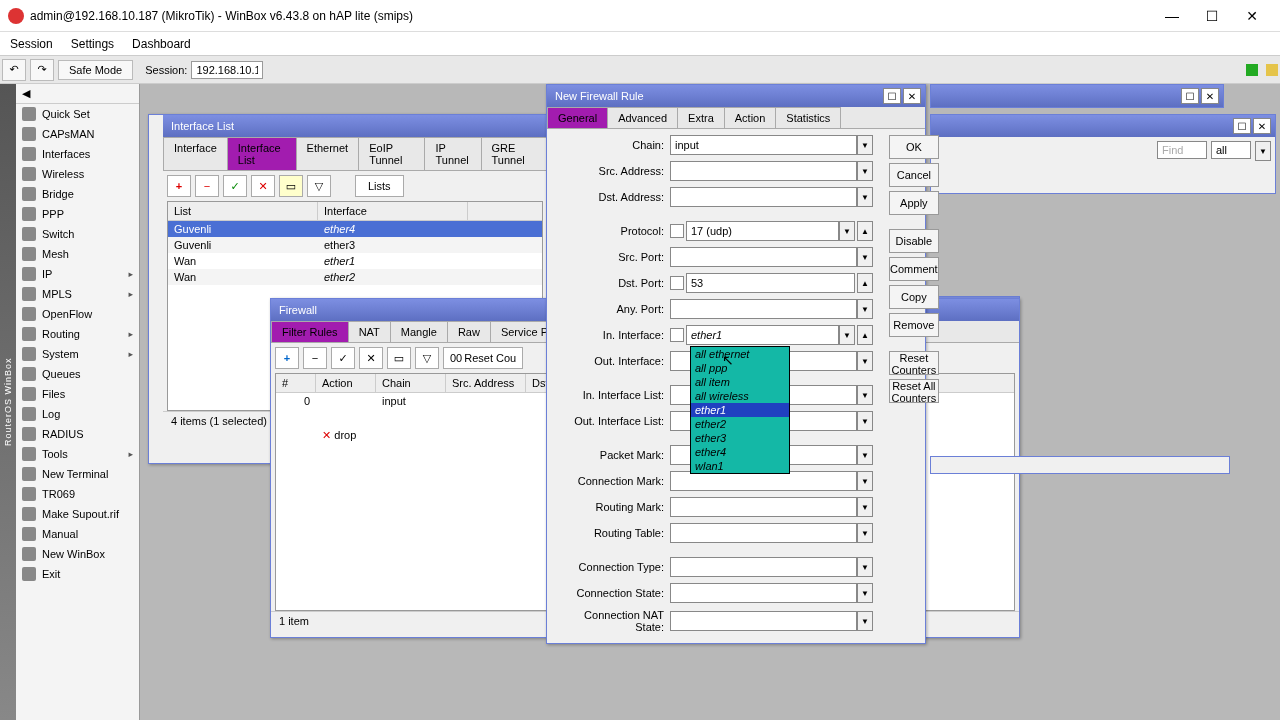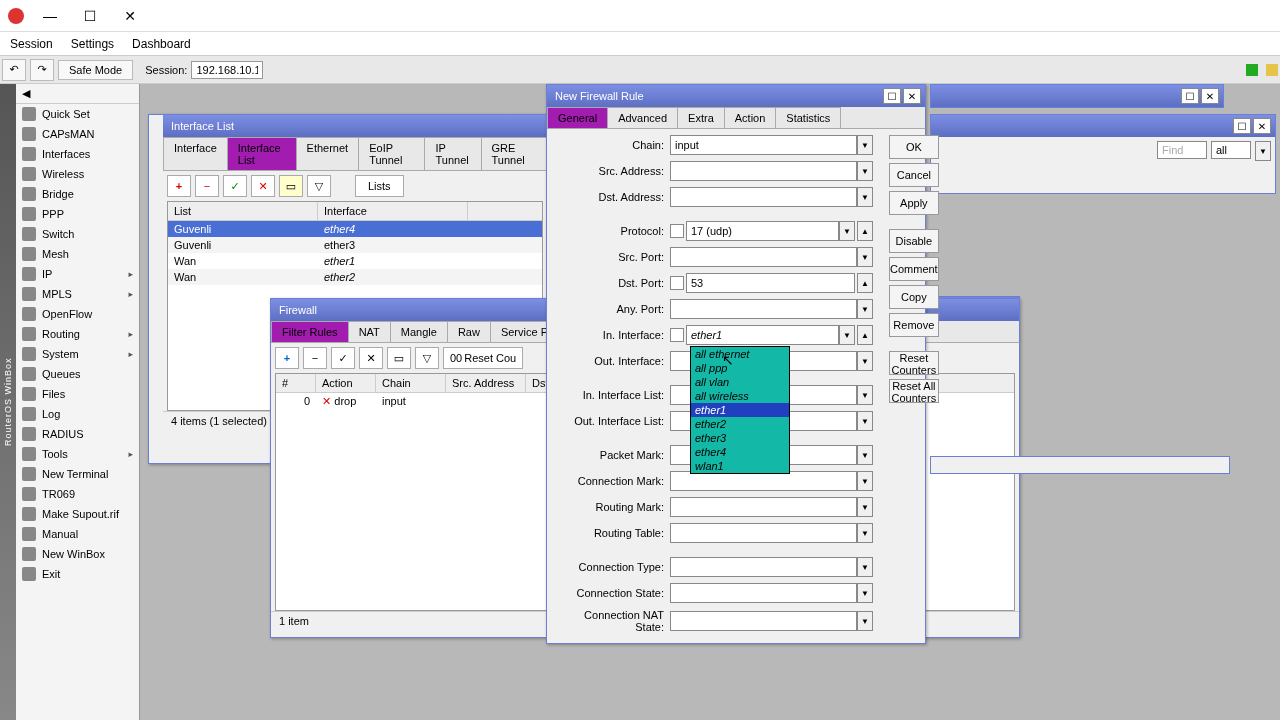--- a/index.html
+++ b/index.html
@@ -68,20 +68,21 @@
 .bgbar { position: absolute; background: #f0f0f0; border: 1px solid #6b7fd7; }
 .find-inp { border: 1px solid #888; background: #fff; padding: 2px 4px; width: 50px; height: 18px; color: #aaa; }
 .all-sel { border: 1px solid #888; background: #fff; padding: 2px 4px; width: 40px; height: 18px; }
 .cursor { position: absolute; left: 722px; top: 268px; z-index: 30; font-size: 14px; pointer-events: none; }
 </style>
 </head>
 <body>
 
 <div class="titlebar">
   <div class="logo"></div>
+  <div class="title">admin@192.168.10.187 (MikroTik) - WinBox v6.43.8 on hAP lite (smips)</div>
   <div class="winbtn">—</div>
   <div class="winbtn">☐</div>
   <div class="winbtn">✕</div>
 </div>
 
 <div class="menubar">
   <span>Session</span>
   <span>Settings</span>
   <span>Dashboard</span>
 </div>
@@ -315,21 +316,21 @@
     <div class="grid" style="height:238px;">
       <div class="grid-hdr">
         <div style="width:40px;">#</div>
         <div style="width:60px;">Action</div>
         <div style="width:70px;">Chain</div>
         <div style="width:80px;">Src. Address</div>
         <div style="width:40px;">Dst.</div>
       </div>
       <div class="grid-row">
         <div style="width:40px;text-align:right;">0</div>
-        <div style="width:60px;"><span style="color:#d00;">✕</span> <span>drop</span></div>
+        <div style="width:60px;margin-top:34px;"><span style="color:#d00;">✕</span> <span>drop</span></div>
         <div style="width:70px;">input</div>
       </div>
     </div>
     <div class="status">1 item</div>
   </div>
 
   <div class="inner-win win-newrule">
     <div class="iw-title">
       <span class="t">New Firewall Rule</span>
       <div class="wbtn">☐</div>
@@ -456,21 +457,21 @@
         <div style="height:6px;"></div>
         <button class="nr-btn">Reset Counters</button>
         <button class="nr-btn">Reset All Counters</button>
       </div>
     </div>
   </div>
 
   <div class="dd-list" id="dd-items">
       <div class="dd-item">all ethernet</div>
       <div class="dd-item">all ppp</div>
-      <div class="dd-item">all vlan</div>
+      <div class="dd-item">all item</div>
       <div class="dd-item">all wireless</div>
       <div class="dd-item sel">ether1</div>
       <div class="dd-item">ether2</div>
       <div class="dd-item">ether3</div>
       <div class="dd-item">ether4</div>
       <div class="dd-item">wlan1</div>
     </div>
 
   <div class="bgbar" style="left:930px;top:372px;width:300px;height:18px;"></div>
 

